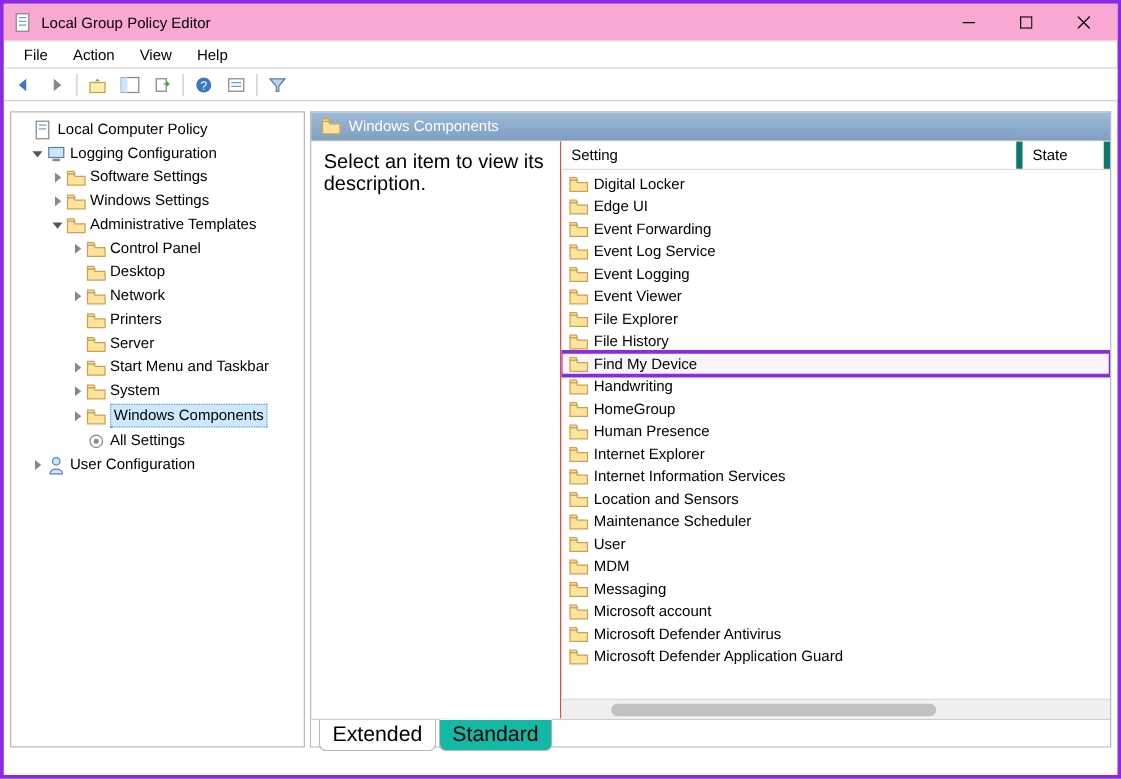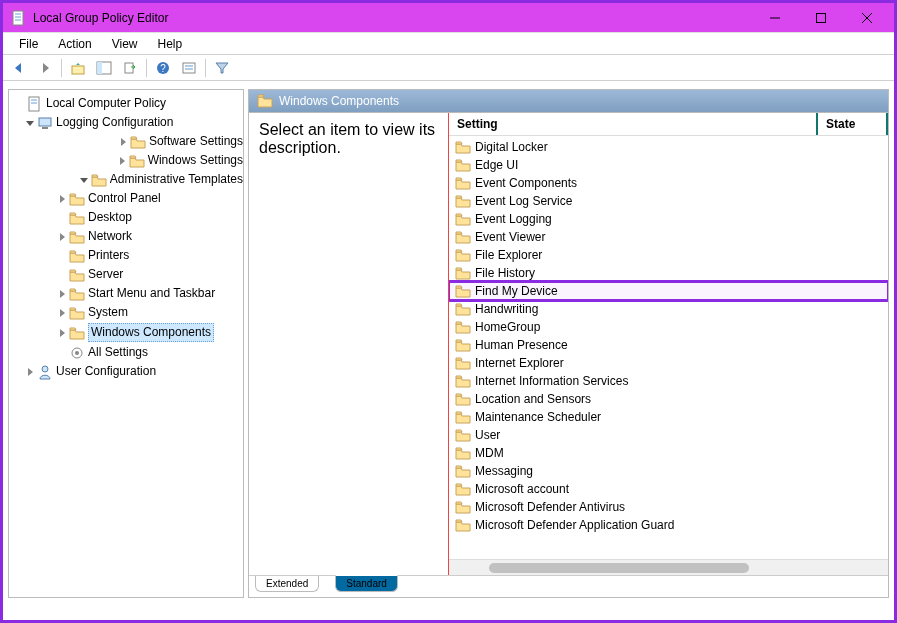--- a/index.html
+++ b/index.html
@@ -14,21 +14,21 @@
     overflow: hidden;
     position: relative;
     color: #000;
   }
   
   .titlebar {
     height: 30px;
     display: flex;
     align-items: center;
     padding: 0 4px 0 8px;
-    background: #d946ef;
+    background: #f9a8d4;
     border-bottom: 1px solid #e0e0e0;
   }
   .titlebar .app-icon { width: 16px; height: 16px; margin-right: 6px; display:flex; align-items:center; justify-content:center;}
   .titlebar .title { flex: 1; font-size: 12px; }
   .win-ctrl { width: 46px; height: 30px; display:flex; align-items:center; justify-content:center; }
   .win-ctrl svg { width: 10px; height:10px; }
   
   .menubar {
     height: 22px;
     display:flex;
@@ -78,21 +78,21 @@
   .tree-panel .node .tw { 
     width:14px; display:inline-flex; justify-content:center; color:#555;
   }
   .tree-panel .node .folder-icon { width:16px; height:16px; margin-right:3px; display:flex; align-items:center; justify-content:center; }
   .tree-panel .node.selected .label {
     background:#cde8ff;
     border: 1px dotted #6aa0d8;
     padding: 0 2px;
   }
   .tree-panel .indent-1 { padding-left: 14px; }
-  .tree-panel .indent-2 { padding-left: 30px; justify-content: flex-end; }
+  .tree-panel .indent-2 { padding-left: 30px; }
   .tree-panel .indent-3 { padding-left: 46px; }
   
   .content-panel {
     flex:1;
     display:flex;
     flex-direction:column;
     margin: 2px;
     border: 1px solid #bbb;
     position:relative;
   }
@@ -124,22 +124,21 @@
     position:relative;
     overflow:hidden;
   }
   .list-head {
     display:flex;
     border-bottom: 1px solid #ddd;
     background:#fff;
   }
   .list-head .col {
     padding: 4px 8px;
-    border-right: 2px solid #0f766e;
-    font-weight: bold;
+    border-right: 5px solid #0f766e;
   }
   .list-head .col.setting { flex:1; }
   .list-head .col.state { width: 70px; text-align:left; }
   .list-rows {
     flex:1;
     overflow-y: scroll;
     padding-top: 2px;
   }
   .row {
     display:flex; align-items:center;
@@ -162,27 +161,27 @@
     padding-left: 6px;
     background:#fff;
   }
   .tabs-bottom .tab {
     padding: 2px 10px;
     border: 1px solid #bbb;
     border-top: none;
     border-bottom-left-radius: 6px;
     border-bottom-right-radius: 6px;
     background:#fff;
-    margin-right: 16px;
-    font-size: 10px;
+    margin-right: 2px;
+    font-size: 17px;
   }
   .tabs-bottom .tab.active {
     position:relative;
     top:-1px;
-    background:#0369a1;
+    background:#14b8a6;
     border-top: 1px solid #fff;
   }
   
   .folder-svg { display:block; }
   
   .list-rows::-webkit-scrollbar { width: 16px; }
   .list-rows::-webkit-scrollbar-track { background:#f0f0f0; }
   .list-rows::-webkit-scrollbar-thumb { background:#c1c1c1; border:3px solid #f0f0f0; border-radius:8px;}
   .horiz-scroll-fake {
      height:16px; background:#f0f0f0; border-top:1px solid #ddd; position:relative;
@@ -515,21 +514,21 @@
               </span>
               <span>Edge UI</span>
             </div>
             <div class="row">
               <span class="folder-icon">
                 <svg class="folder-svg" width="16" height="16" viewBox="0 0 16 16">
                   <path d="M1 5 L6 5 L7 7 L15 7 L15 14 L1 14 Z" fill="#ffe39a" stroke="#c9a25a"></path>
                   <path d="M1 5 L1 3 L6 3 L7 5 Z" fill="#ffe39a" stroke="#c9a25a"></path>
                 </svg>
               </span>
-              <span>Event Components</span>
+              <span>Event Forwarding</span>
             </div>
             <div class="row">
               <span class="folder-icon">
                 <svg class="folder-svg" width="16" height="16" viewBox="0 0 16 16">
                   <path d="M1 5 L6 5 L7 7 L15 7 L15 14 L1 14 Z" fill="#ffe39a" stroke="#c9a25a"></path>
                   <path d="M1 5 L1 3 L6 3 L7 5 Z" fill="#ffe39a" stroke="#c9a25a"></path>
                 </svg>
               </span>
               <span>Event Log Service</span>
             </div>

